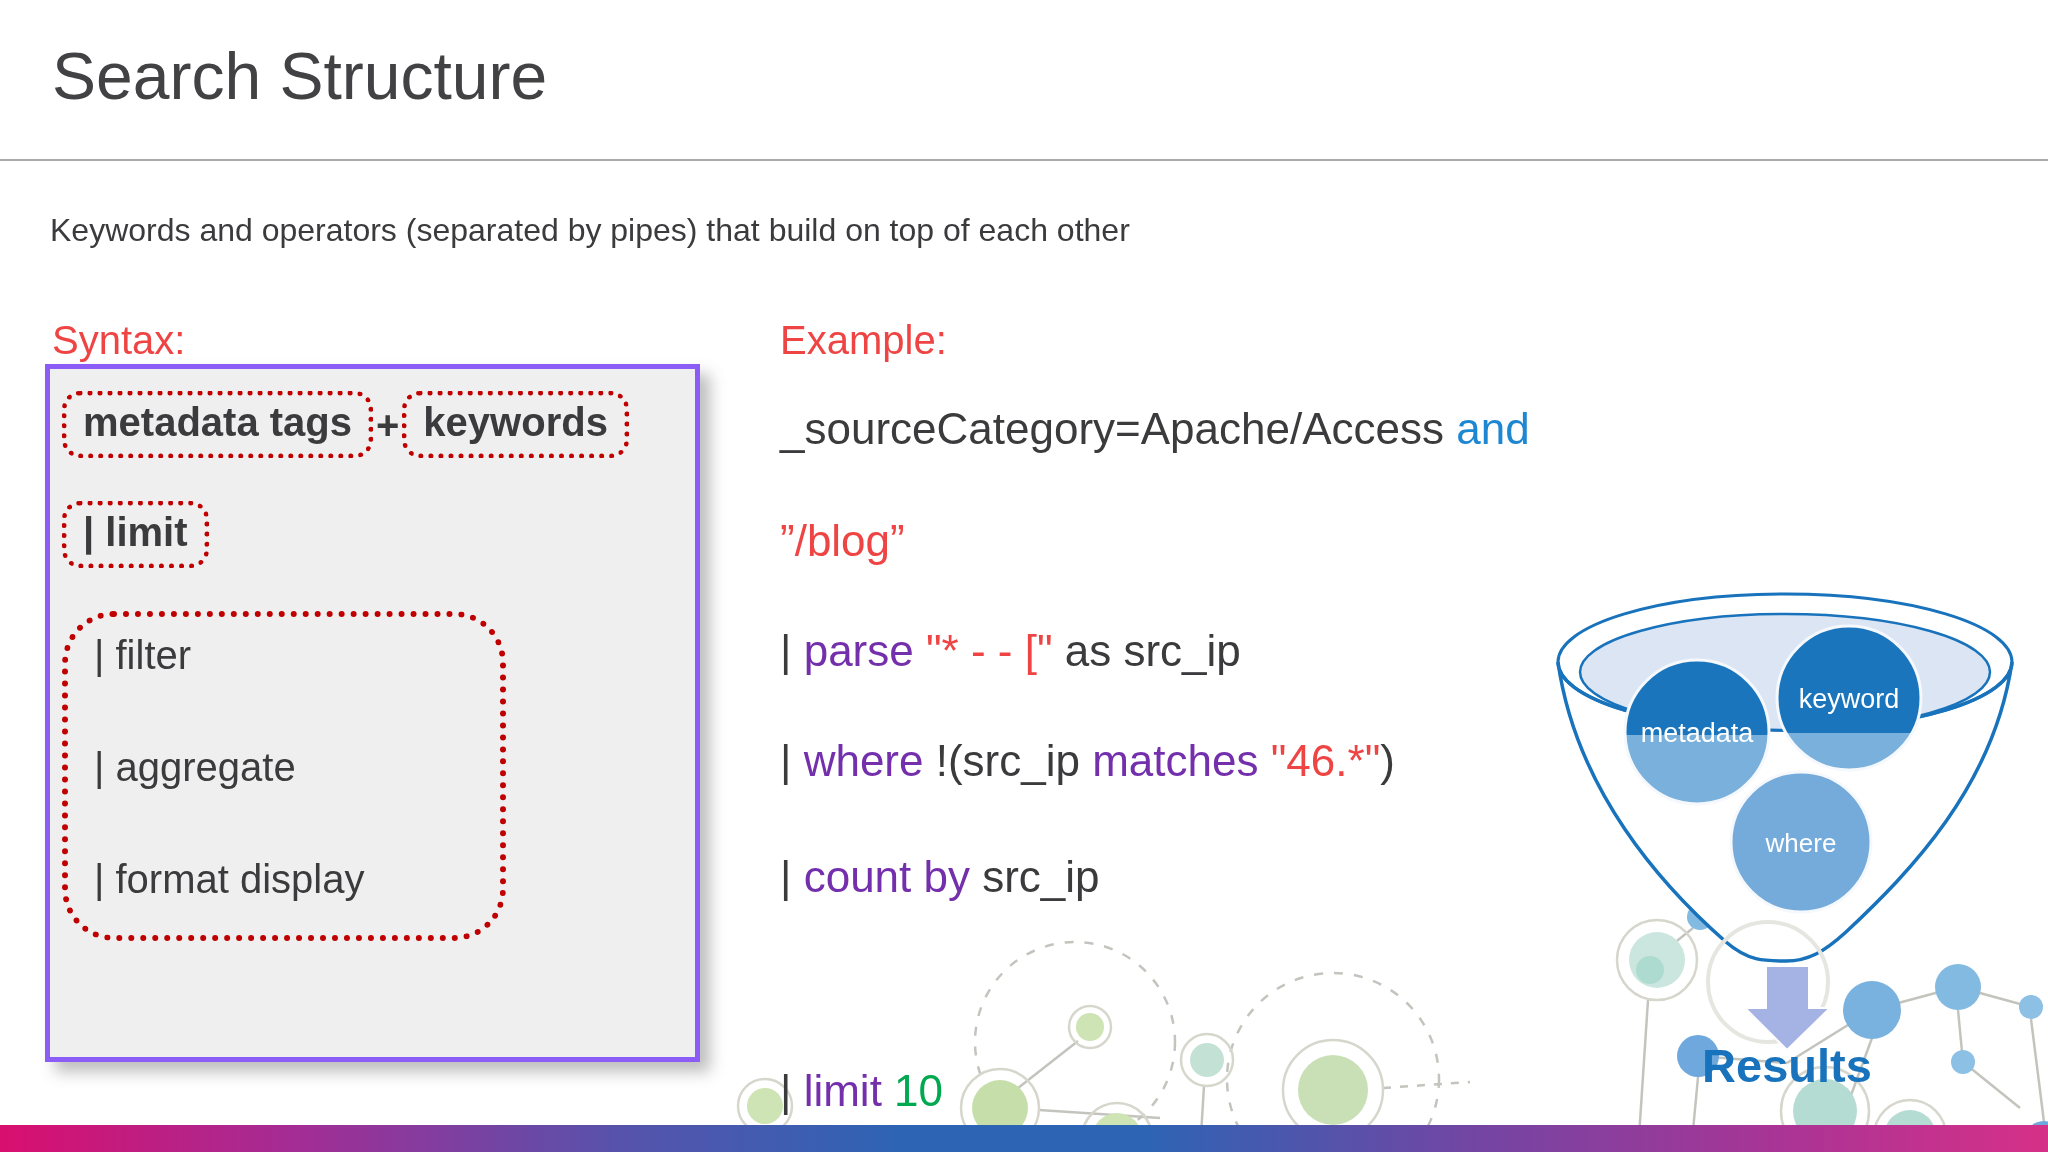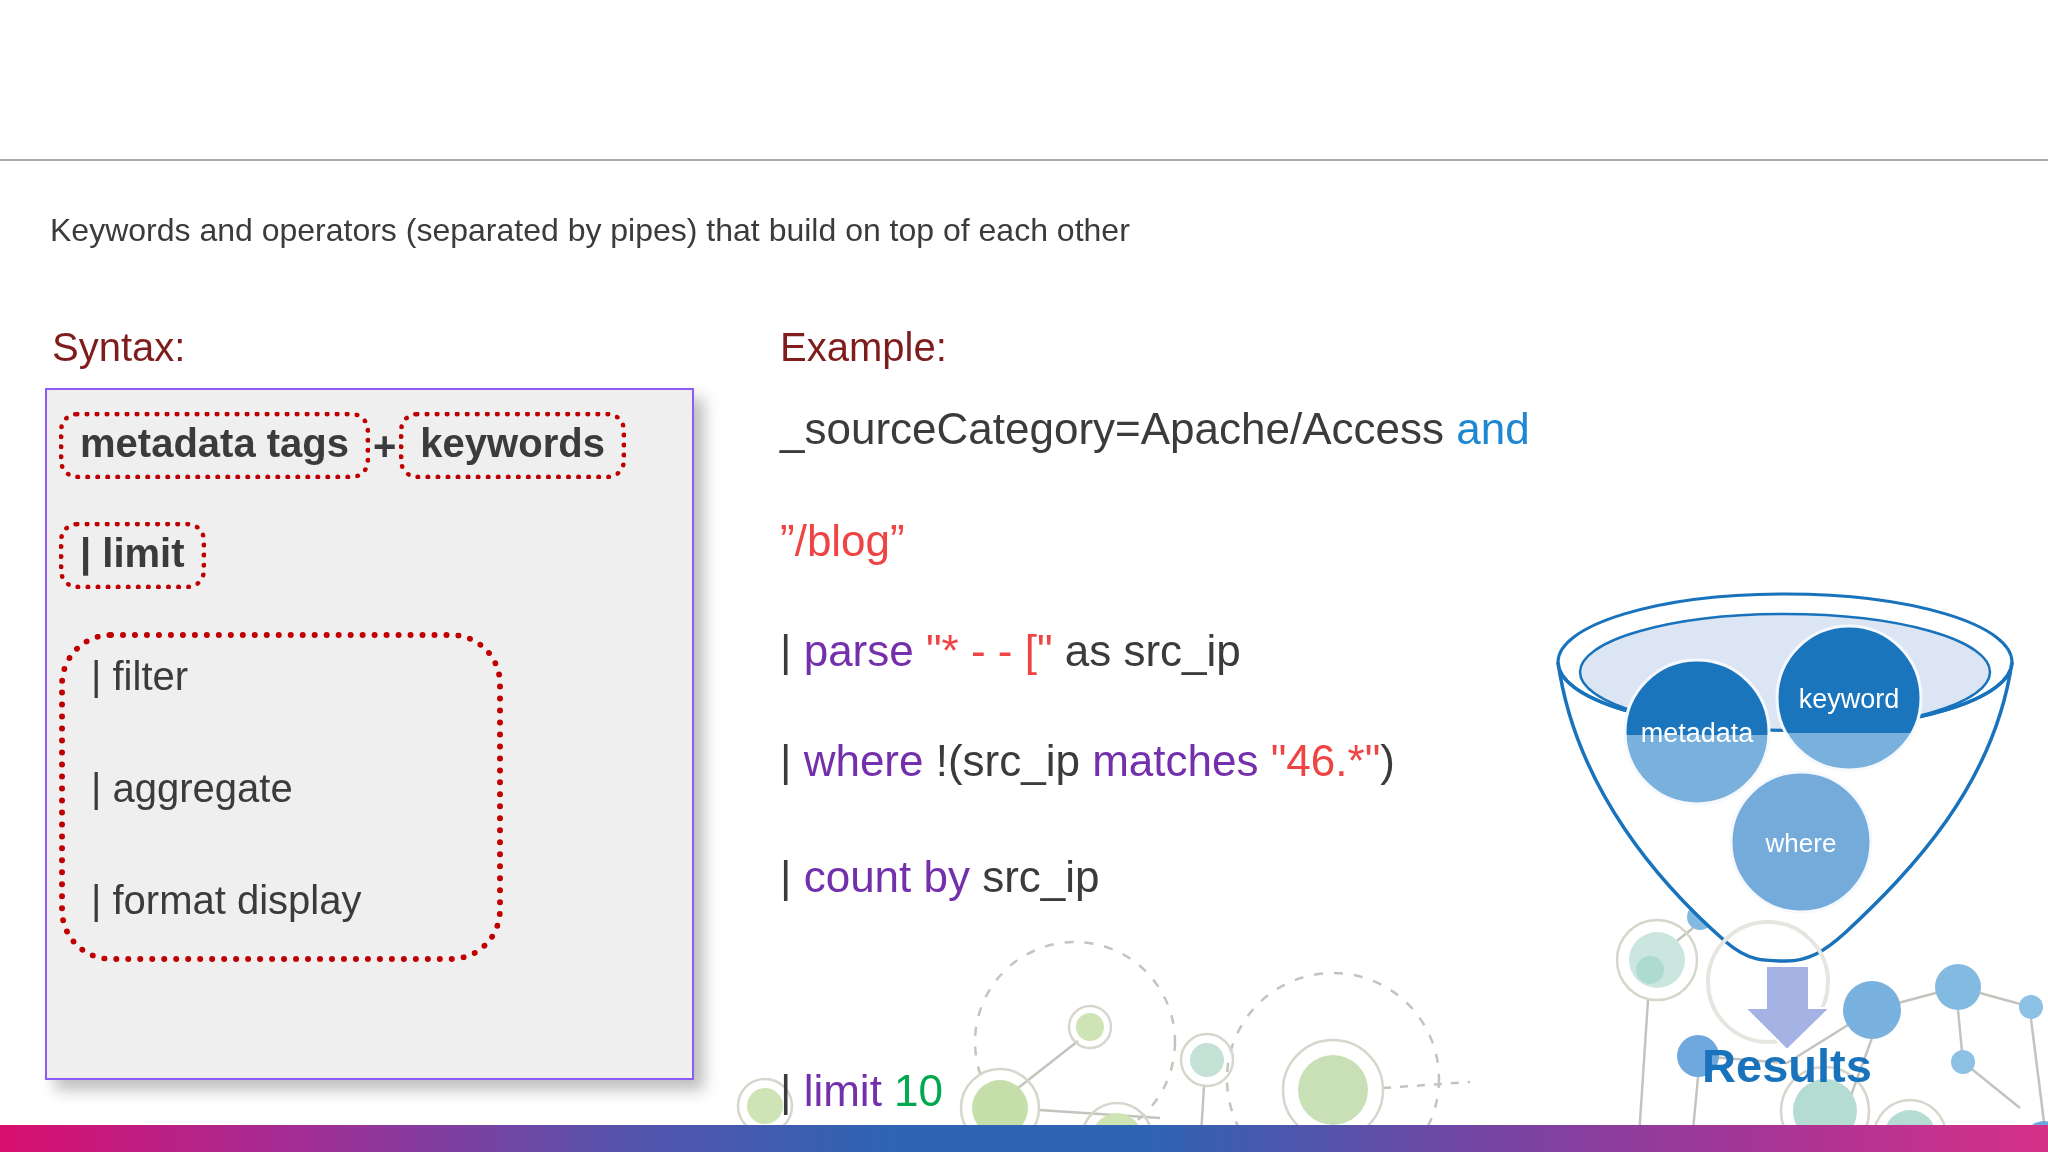--- a/index.html
+++ b/index.html
@@ -5,27 +5,27 @@
   html,body{margin:0;padding:0;background:#ffffff;}
   #slide{
     position:relative;width:2048px;height:1152px;overflow:hidden;
     background:#ffffff;font-family:"Liberation Sans",sans-serif;color:#3B3B3D;
   }
   
   .title{position:absolute;left:52px;top:38px;font-size:66px;font-weight:400;color:#424245;letter-spacing:0;}
   .divider{position:absolute;left:0;top:159px;width:2048px;height:0;border-top:2px solid #A9A9AB;}
   .subtitle{position:absolute;left:50px;top:212px;font-size:32px;font-weight:400;color:#3B3B3D;}
   
-  .col-heading{position:absolute;font-size:40px;font-weight:400;color:#7f1d1d;margin-top:7px;}
+  .col-heading{position:absolute;font-size:40px;font-weight:400;color:#ef4444;}
   #syntax-heading{left:52px;top:318px;}
   #example-heading{left:780px;top:318px;}
   
   .syntax-box{
-    position:absolute;left:45px;top:388px;width:645px;height:688px;
-    background:#EFEFEF;border:2px solid #8b5cf6;
+    position:absolute;left:45px;top:364px;width:645px;height:688px;
+    background:#EFEFEF;border:5px solid #8b5cf6;
     box-shadow:10px 10px 14px rgba(110,110,110,.45);
     z-index:3;
   }
   .syn-row{position:absolute;white-space:nowrap;font-size:40px;font-weight:700;color:#3B3B3D;}
   .dotted{
     display:inline-block;border:5px dotted #C00000;border-radius:18px;
     padding:4px 16px 8px 16px;background:transparent;
   }
   .plus{display:inline-block;margin:0 3px;vertical-align:middle;}
   #syn-row1{left:12px;top:22px;}
@@ -133,20 +133,21 @@
     <text x="1697" y="742" font-size="27" fill="#FFFFFF" text-anchor="middle">metadata</text>
     <text x="1849" y="708" font-size="27" fill="#FFFFFF" text-anchor="middle">keyword</text>
     <text x="1801" y="852" font-size="26" fill="#FFFFFF" text-anchor="middle">where</text>
 
     <circle cx="1768" cy="982" r="60" fill="none" stroke="#E6E6E1" stroke-width="4"></circle>
     <path d="M 1766 966 L 1809 966 L 1809 1008 L 1830 1008 L 1787 1050 L 1745 1008 L 1766 1008 Z" fill="#A5B2E4" stroke="#FFFFFF" stroke-width="2"></path>
     <text x="1787" y="1082" font-size="47" font-weight="bold" fill="#1873BC" text-anchor="middle">Results</text>
   </svg>
 
   <div class="text-layer">
+    <div class="title">Search Structure</div>
     <div class="divider"></div>
     <div class="subtitle">Keywords and operators (separated by pipes) that build on top of each other</div>
 
     <div class="col-heading" id="syntax-heading">Syntax:</div>
     <div class="col-heading" id="example-heading">Example:</div>
 
     <div class="syntax-box">
       <div class="syn-row" id="syn-row1">
         <span class="dotted"><span>metadata tags</span></span><span class="plus">+</span><span class="dotted"><span>keywords</span></span>
       </div>

